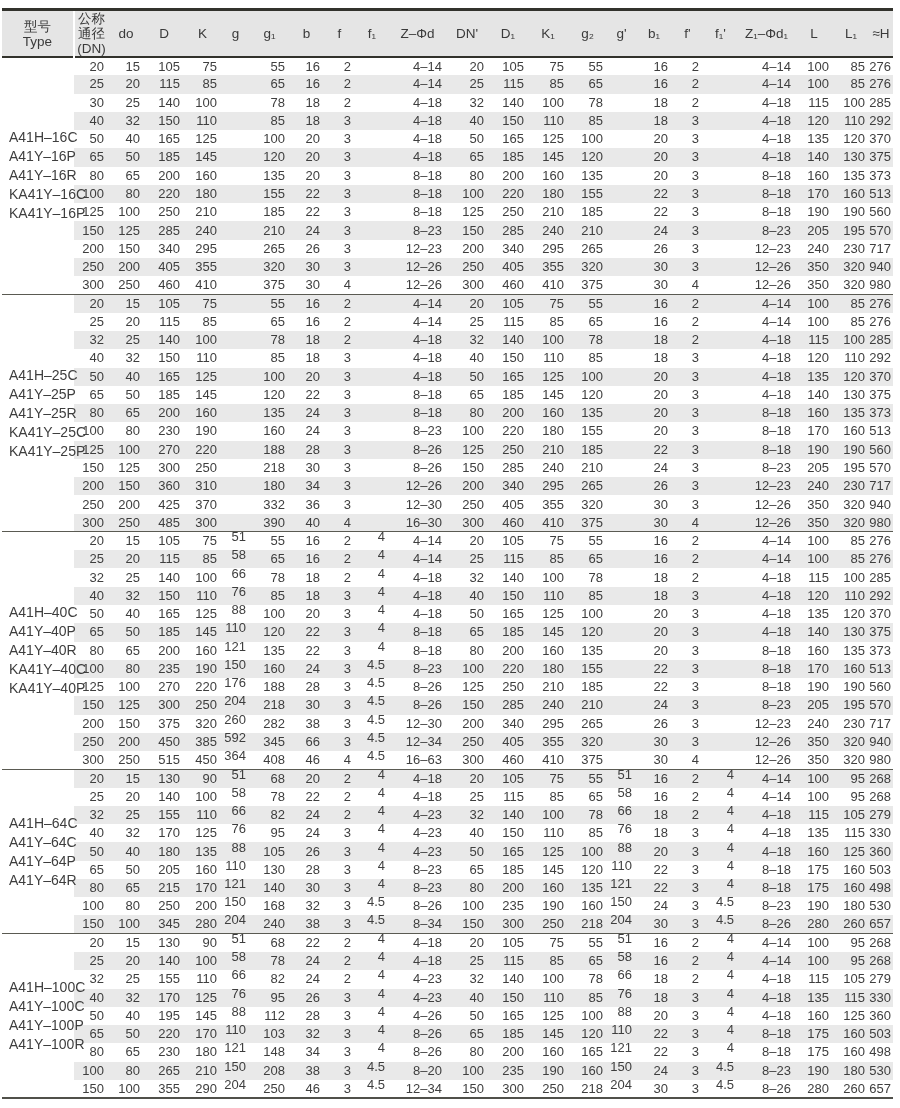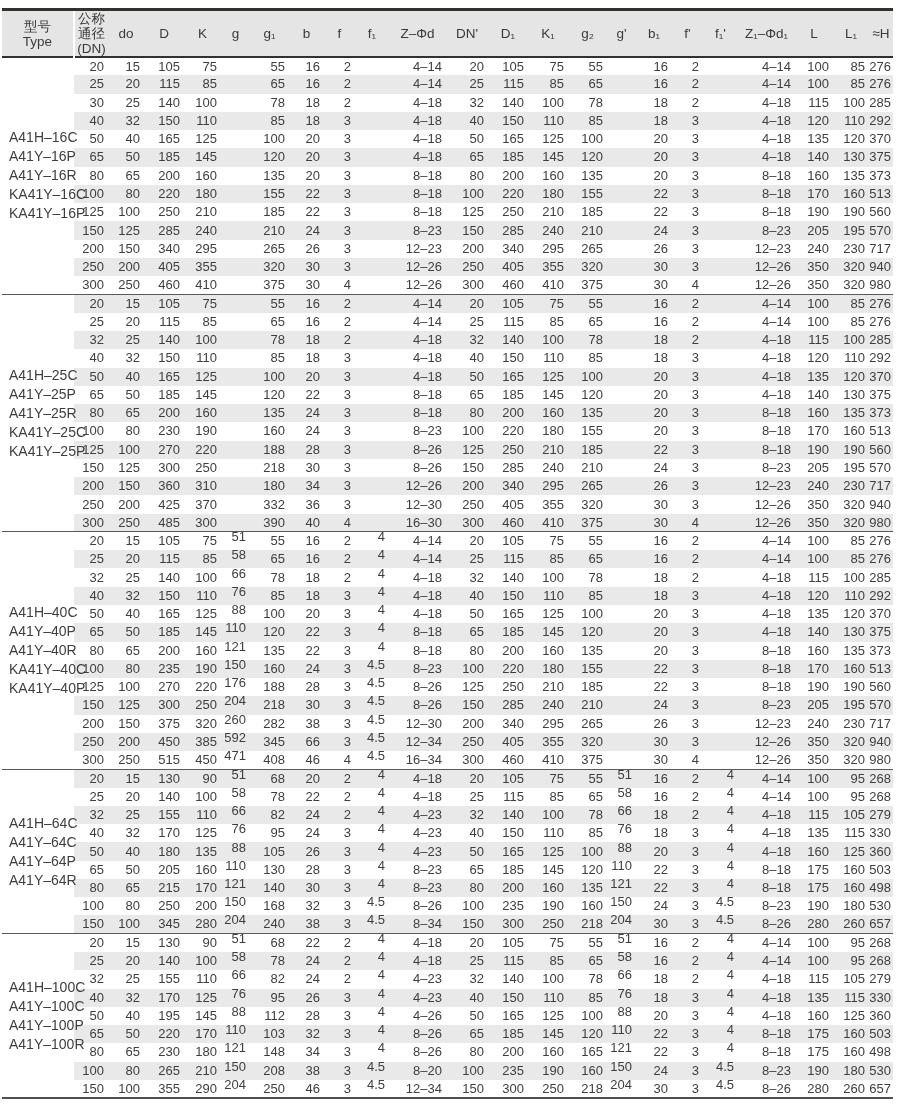--- a/index.html
+++ b/index.html
@@ -1038,26 +1038,26 @@
           <td>12–26</td>
           <td>350</td>
           <td>320</td>
           <td class="col-h">940</td>
         </tr>
         <tr>
           <td>300</td>
           <td>250</td>
           <td>515</td>
           <td>450</td>
-          <td><span class="raised">471</span></td>
+          <td><span class="raised">364</span></td>
           <td>408</td>
           <td>46</td>
           <td>4</td>
           <td><span class="raised">4.5</span></td>
-          <td>16–34</td>
+          <td>16–63</td>
           <td>300</td>
           <td>460</td>
           <td>410</td>
           <td>375</td>
           <td></td>
           <td>30</td>
           <td>4</td>
           <td></td>
           <td>12–26</td>
           <td>350</td>

